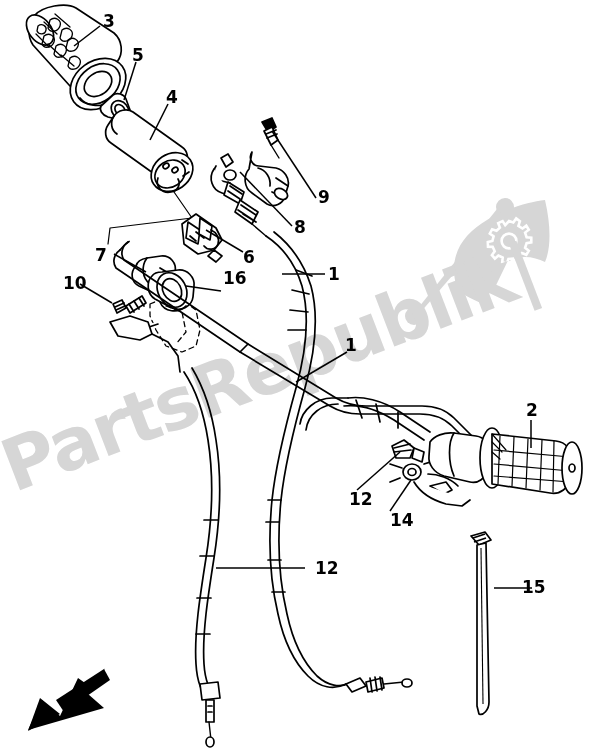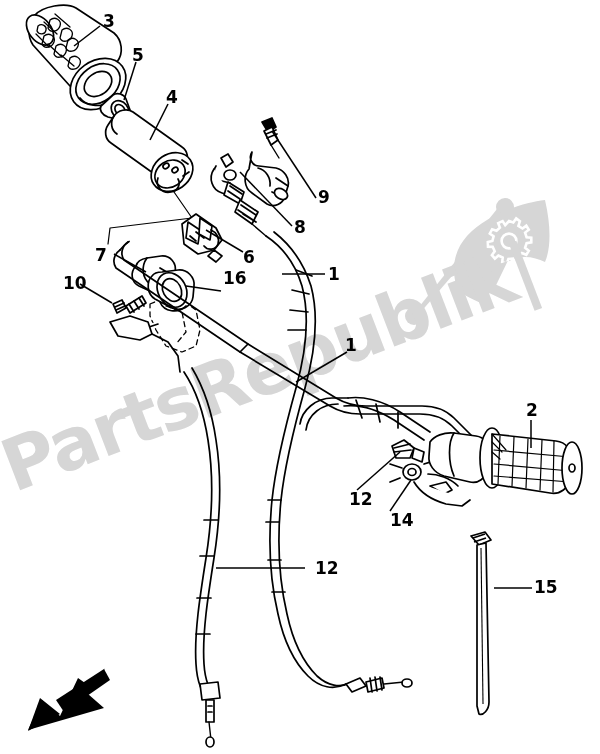--- a/index.html
+++ b/index.html
@@ -295,21 +295,21 @@
   <div class="label" style="left:243px;top:249px;">6</div>
   <div class="label" style="left:95px;top:247px;">7</div>
   <div class="label" style="left:63px;top:275px;">10</div>
   <div class="label" style="left:328px;top:266px;">1</div>
   <div class="label" style="left:223px;top:270px;">16</div>
   <div class="label" style="left:345px;top:337px;">1</div>
   <div class="label" style="left:526px;top:402px;">2</div>
   <div class="label" style="left:349px;top:491px;">12</div>
   <div class="label" style="left:382px;top:512px;margin-left:8px;">14</div>
   <div class="label" style="left:307px;top:560px;margin-left:8px;">12</div>
-  <div class="label" style="left:534px;top:579px;text-align:center;">15</div>
+  <div class="label" style="left:522px;top:579px;text-align:center;">15</div>
 
   <svg style="position:absolute;left:0;top:0;width:600px;height:754px;pointer-events:none;" viewBox="0 0 600 754">
     <g stroke="#000" stroke-width="1.5" fill="none">
       <line x1="100" y1="26" x2="74" y2="46"></line>
       <line x1="136" y1="62" x2="124" y2="100"></line>
       <line x1="168" y1="104" x2="150" y2="140"></line>
       <line x1="316" y1="198" x2="272" y2="131"></line>
       <line x1="292" y1="226" x2="240" y2="172"></line>
       <line x1="243" y1="252" x2="206" y2="230"></line>
       <line x1="114" y1="254" x2="146" y2="272"></line>

